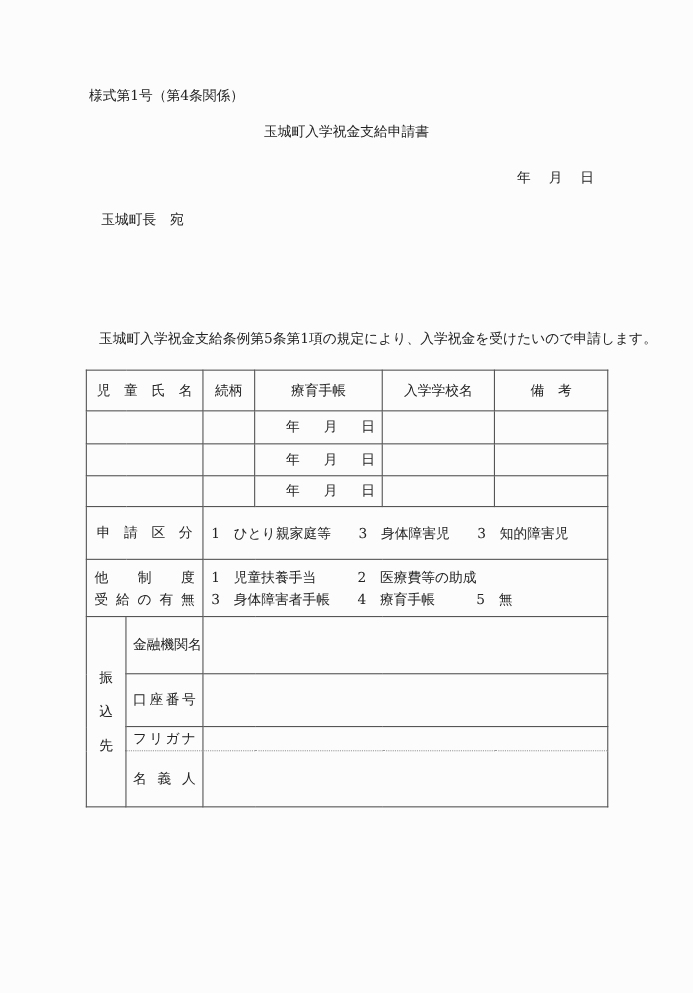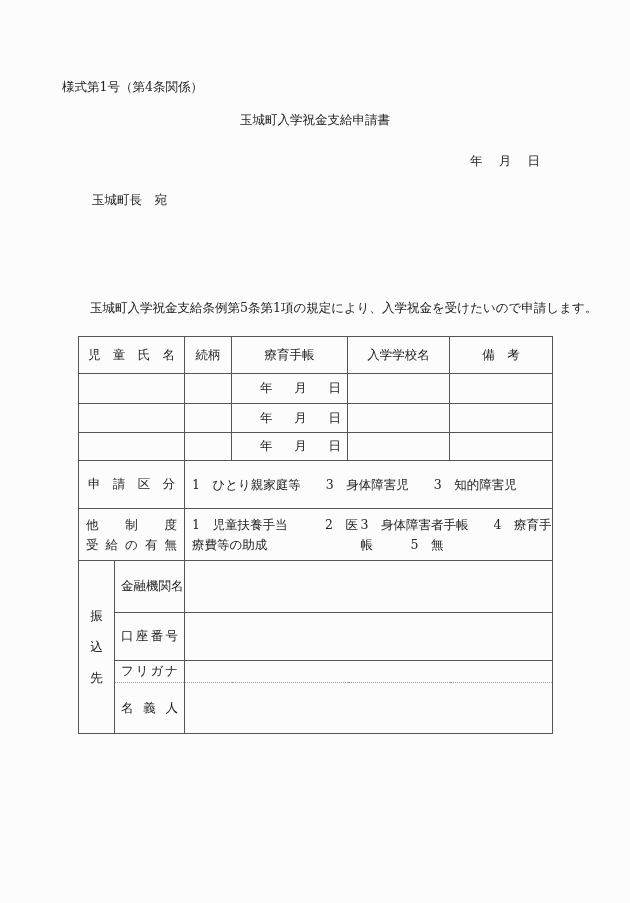--- a/index.html
+++ b/index.html
@@ -8,21 +8,21 @@
     width: 630px;
     height: 903px;
     background: #fcfcfc;
     font-family: "DejaVu Serif", "Liberation Serif", serif;
     font-size: 12.5px;
     color: #222;
     overflow: hidden;
   }
   .abs { position: absolute; }
 
-  .form-number { left: 62px; top: 79px; }
+  .form-number { left: 81px; top: 79px; }
   .doc-title { left: 0; top: 112px; width: 100%; text-align: center; }
   .date-line { left: 470px; top: 153px; width: 70px; display: flex; justify-content: space-between; }
   .addressee { left: 92px; top: 192px; text-align: right; }
   .applicant-block { left: 353px; top: 224px; line-height: 21.6px; }
   .body-text { left: 90px; top: 300px; text-align: center; }
 
   .table-wrap { left: 78px; top: 336px; }
   table { border-collapse: collapse; table-layout: fixed; width: 474px; }
   td {
     border: 1px solid #555;
@@ -36,21 +36,21 @@
   .center { text-align: center; }
 
   
   .jl { display: flex; justify-content: space-between; align-items: center; }
   .pad9 { padding: 0 9px; }
   .pad7 { padding: 0 7px; }
   .pad6 { padding: 0 6px; }
 
   .two-line-label { display: flex; flex-direction: column; justify-content: center; height: 100%; line-height: 20px; }
   .options { padding-left: 7px; line-height: 20px; }
-  .options-multi { display: flex; flex-direction: row; justify-content: flex-start; height: 100%; padding-left: 7px; line-height: 20px; }
+  .options-multi { display: flex; flex-direction: column; justify-content: flex-start; height: 100%; padding-left: 7px; line-height: 20px; }
 
   .ymd { display: flex; justify-content: space-between; align-items: center; padding: 0 6px 0 28px; height: 100%; }
 
   .vert-label { display: flex; flex-direction: column; justify-content: center; align-items: center; gap: 14px; height: 100%; }
 
   tr.r-furigana td.dotted { border-bottom: 1px dotted #9a9a9a; }
   tr.r-holder td { border-top-style: none; }
 </style>
 </head>
 <body>

